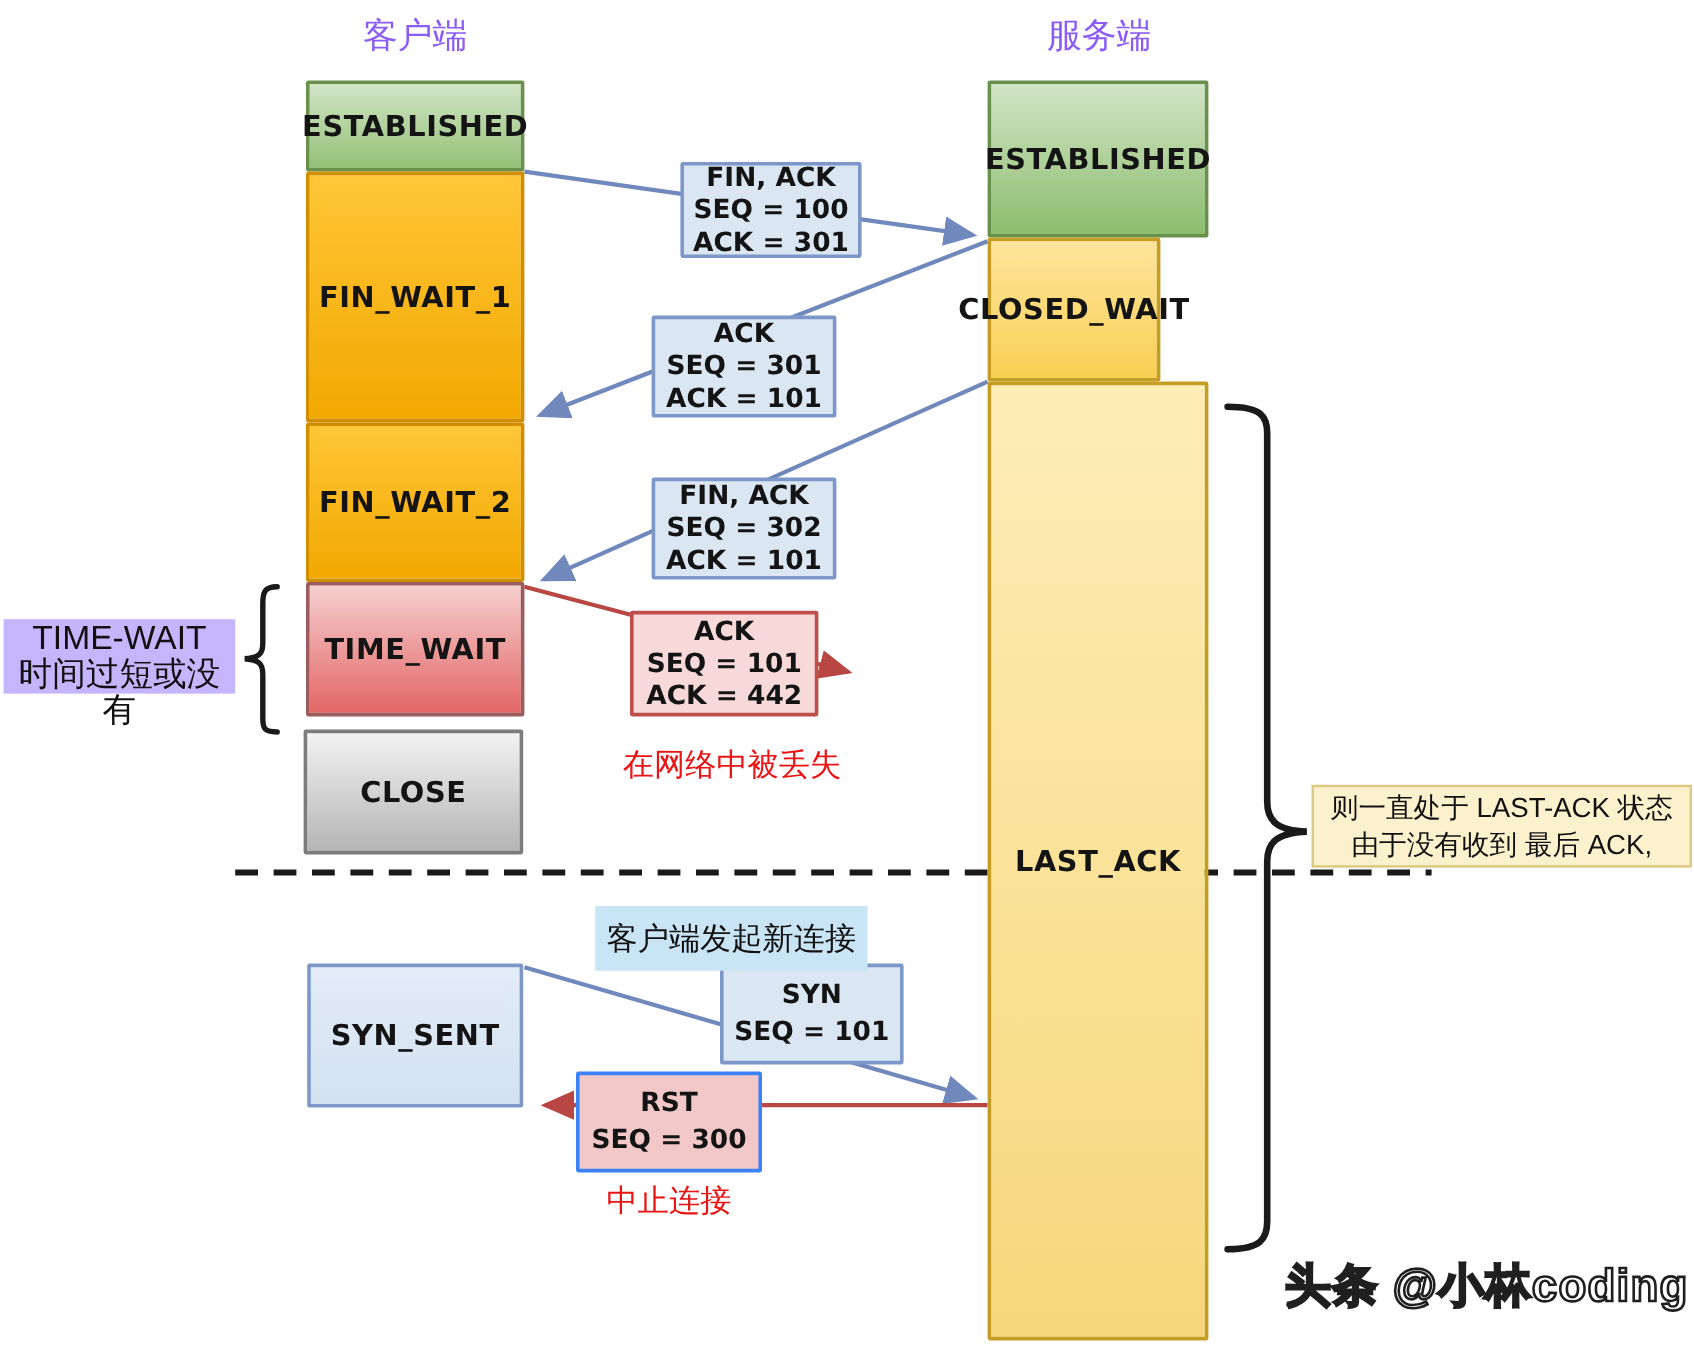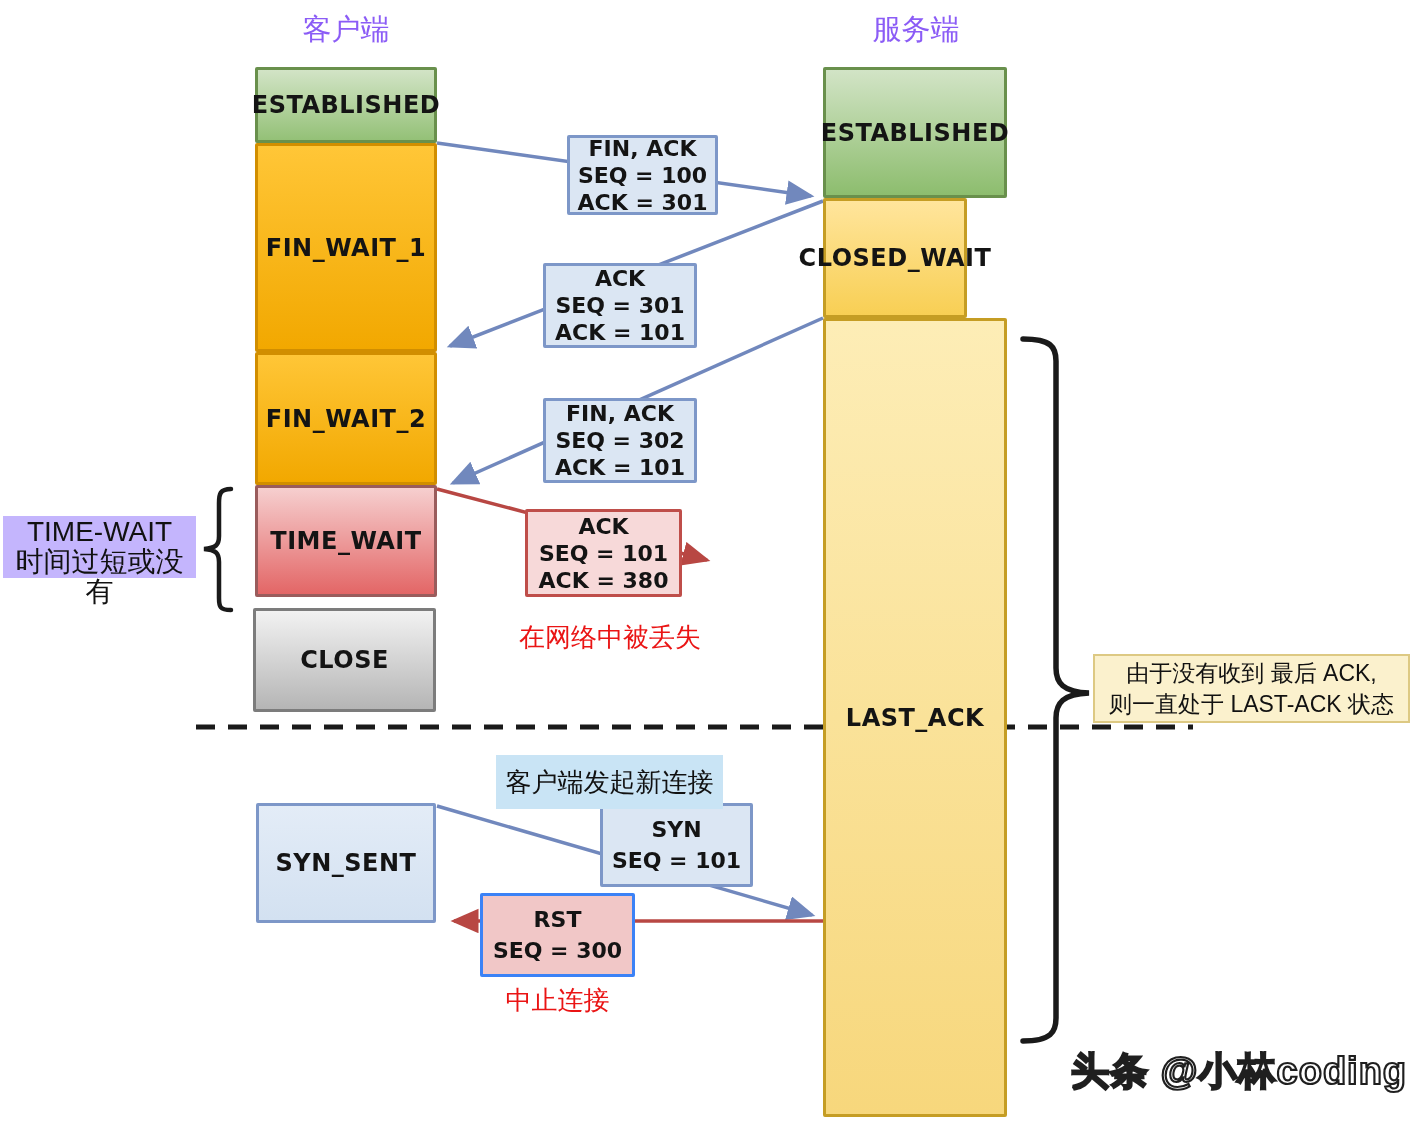--- a/index.html
+++ b/index.html
@@ -130,38 +130,38 @@
     <div>ACK = 101</div>
   </div>
   <div class="abs mbox blue" id="m3">
     <div>FIN, ACK</div>
     <div>SEQ = 302</div>
     <div>ACK = 101</div>
   </div>
   <div class="abs mbox pink" id="m4">
     <div>ACK</div>
     <div>SEQ = 101</div>
-    <div>ACK = 380</div>
+    <div>ACK = 442</div>
   </div>
   <div class="abs mbox blue" id="msyn">
     <div>SYN</div>
     <div>SEQ = 101</div>
   </div>
   <div class="abs mbox red" id="mrst">
     <div>RST</div>
     <div>SEQ = 300</div>
   </div>
 
   <div class="abs note" id="note-tw">
     <div>TIME-WAIT</div>
     <div>时间过短或没有</div>
   </div>
   <div class="abs note" id="note-lost">在网络中被丢失</div>
   <div class="abs note" id="note-newconn">客户端发起新连接</div>
   <div class="abs note" id="note-la">
+    <div>则一直处于 LAST-ACK 状态</div>
     <div>由于没有收到 最后 ACK,</div>
-    <div>则一直处于 LAST-ACK 状态</div>
   </div>
   <div class="abs note" id="note-abort">中止连接</div>
 
   <div class="abs" id="watermark">头条 @小林coding</div>
 
 </div>
 
 </body></html>

